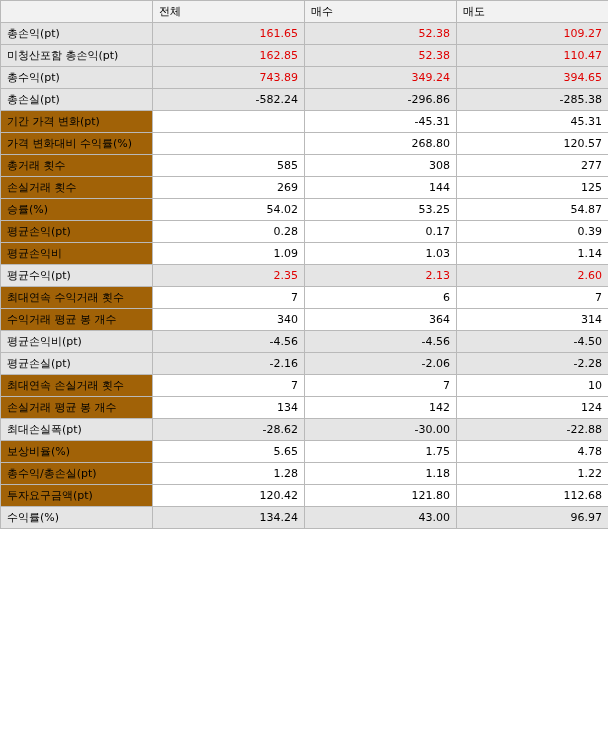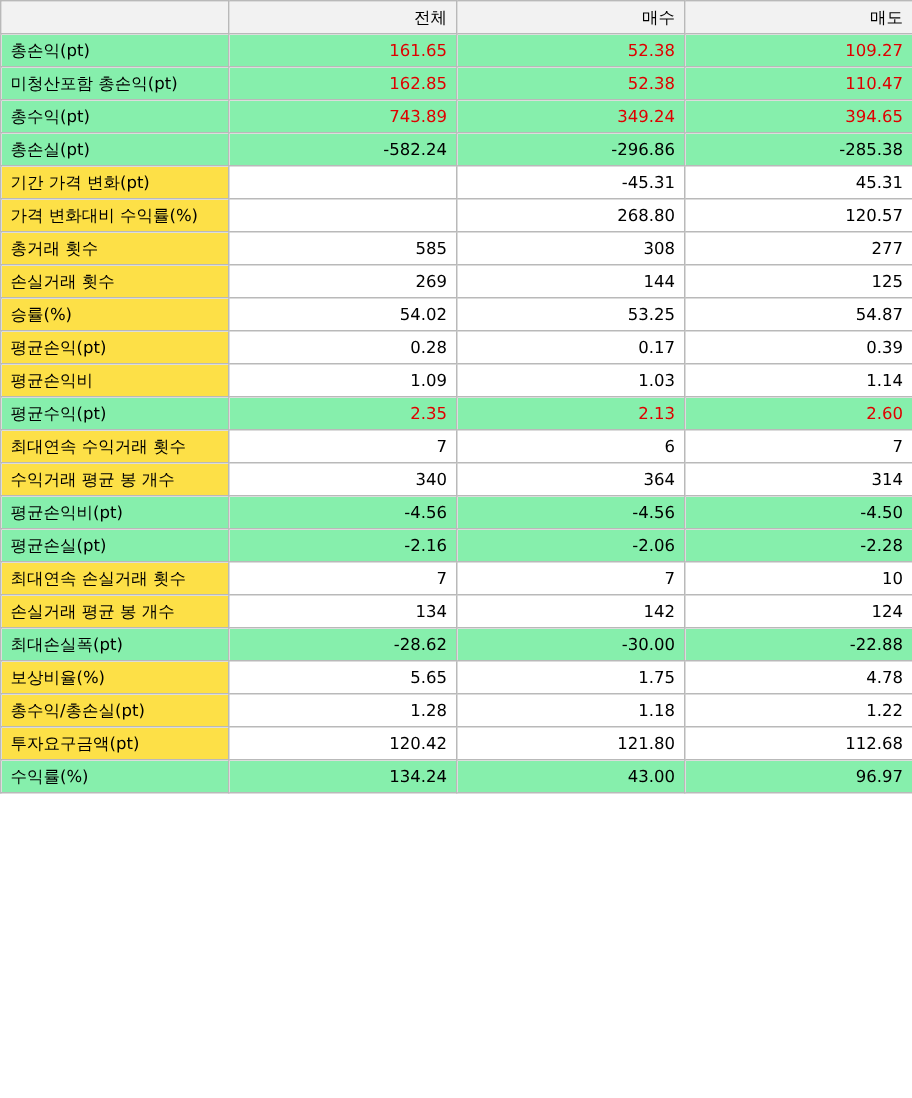--- a/index.html
+++ b/index.html
@@ -27,36 +27,36 @@
     height: 21px;
     padding: 0 6px;
     font-weight: normal;
     font-size: 11px;
     line-height: 19px;
     white-space: nowrap;
     overflow: hidden;
   }
   table.stats thead th {
     background: #f2f2f2;
-    text-align: right;
+    text-align: left;
     color: #000;
   }
   table.stats thead th.corner {
     background: #f2f2f2;
   }
   td.label {
     text-align: left;
-    background: #fde047;
+    background: #a16207;
   }
   td.val {
     text-align: right;
     background: #ffffff;
   }
   tr.hl td.label, tr.hl td.val {
-    background: #86efac;
+    background: #e5e5e5;
     margin-top: 32px;
   }
   td.val.red { color: #e00000; }
 </style>
 </head>
 <body>
 
 <table class="stats">
   <colgroup>
     <col class="c-label">

